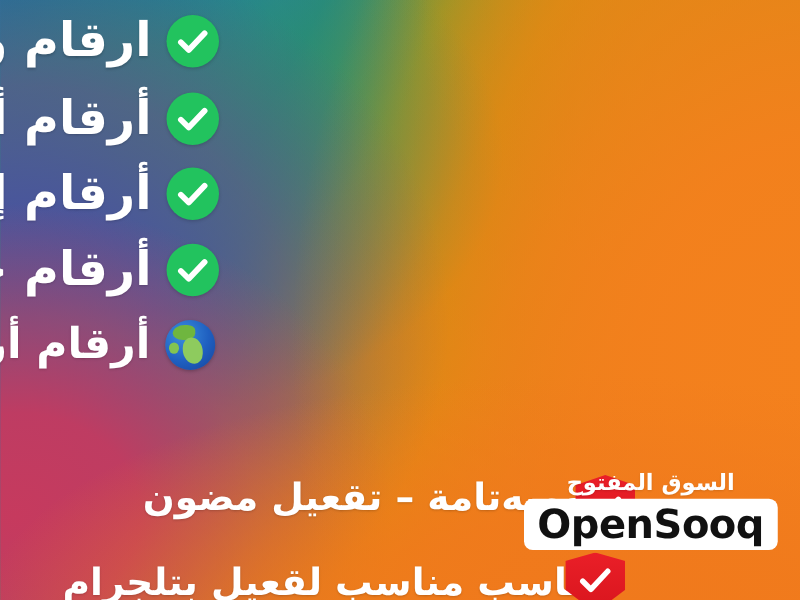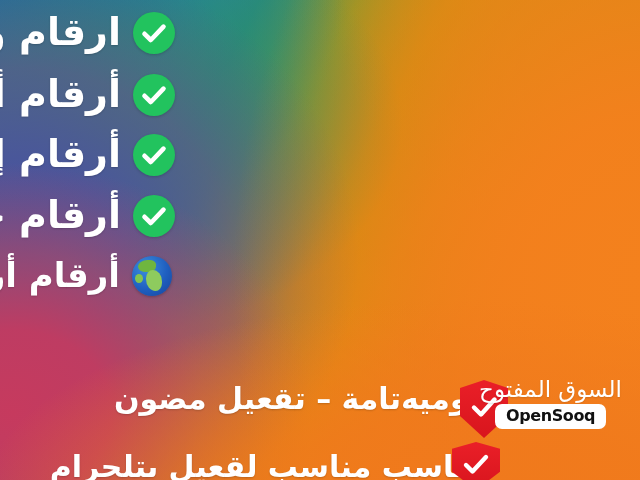--- a/index.html
+++ b/index.html
@@ -128,39 +128,39 @@
   .red-badge svg { position:absolute; left:0; top:0; }
 
   
   .watermark {
     position: absolute;
     z-index: 9;
     text-align: center;
   }
   .wm-arabic {
     color: #ffffff;
-    font-weight: 400;
-    font-size: 23px;
+    font-weight: 700;
+    font-size: 18px;
     line-height: 1;
     letter-spacing: -1px;
     text-shadow: 0 1px 2px rgba(0,0,0,0.12);
     white-space: nowrap;
     direction: rtl;
   }
   .wm-box {
     margin-top: 3px;
     background: #ffffff;
     border-radius: 7px;
     padding: 4px 11px 5px;
     display: inline-block;
   }
   .wm-box span {
     color: #111111;
     font-weight: 700;
-    font-size: 16px;
+    font-size: 32px;
     line-height: 1;
     letter-spacing: -0.4px;
     direction: ltr;
     display: block;
     white-space: nowrap;
   }
 </style>
 </head>
 <body>
 

